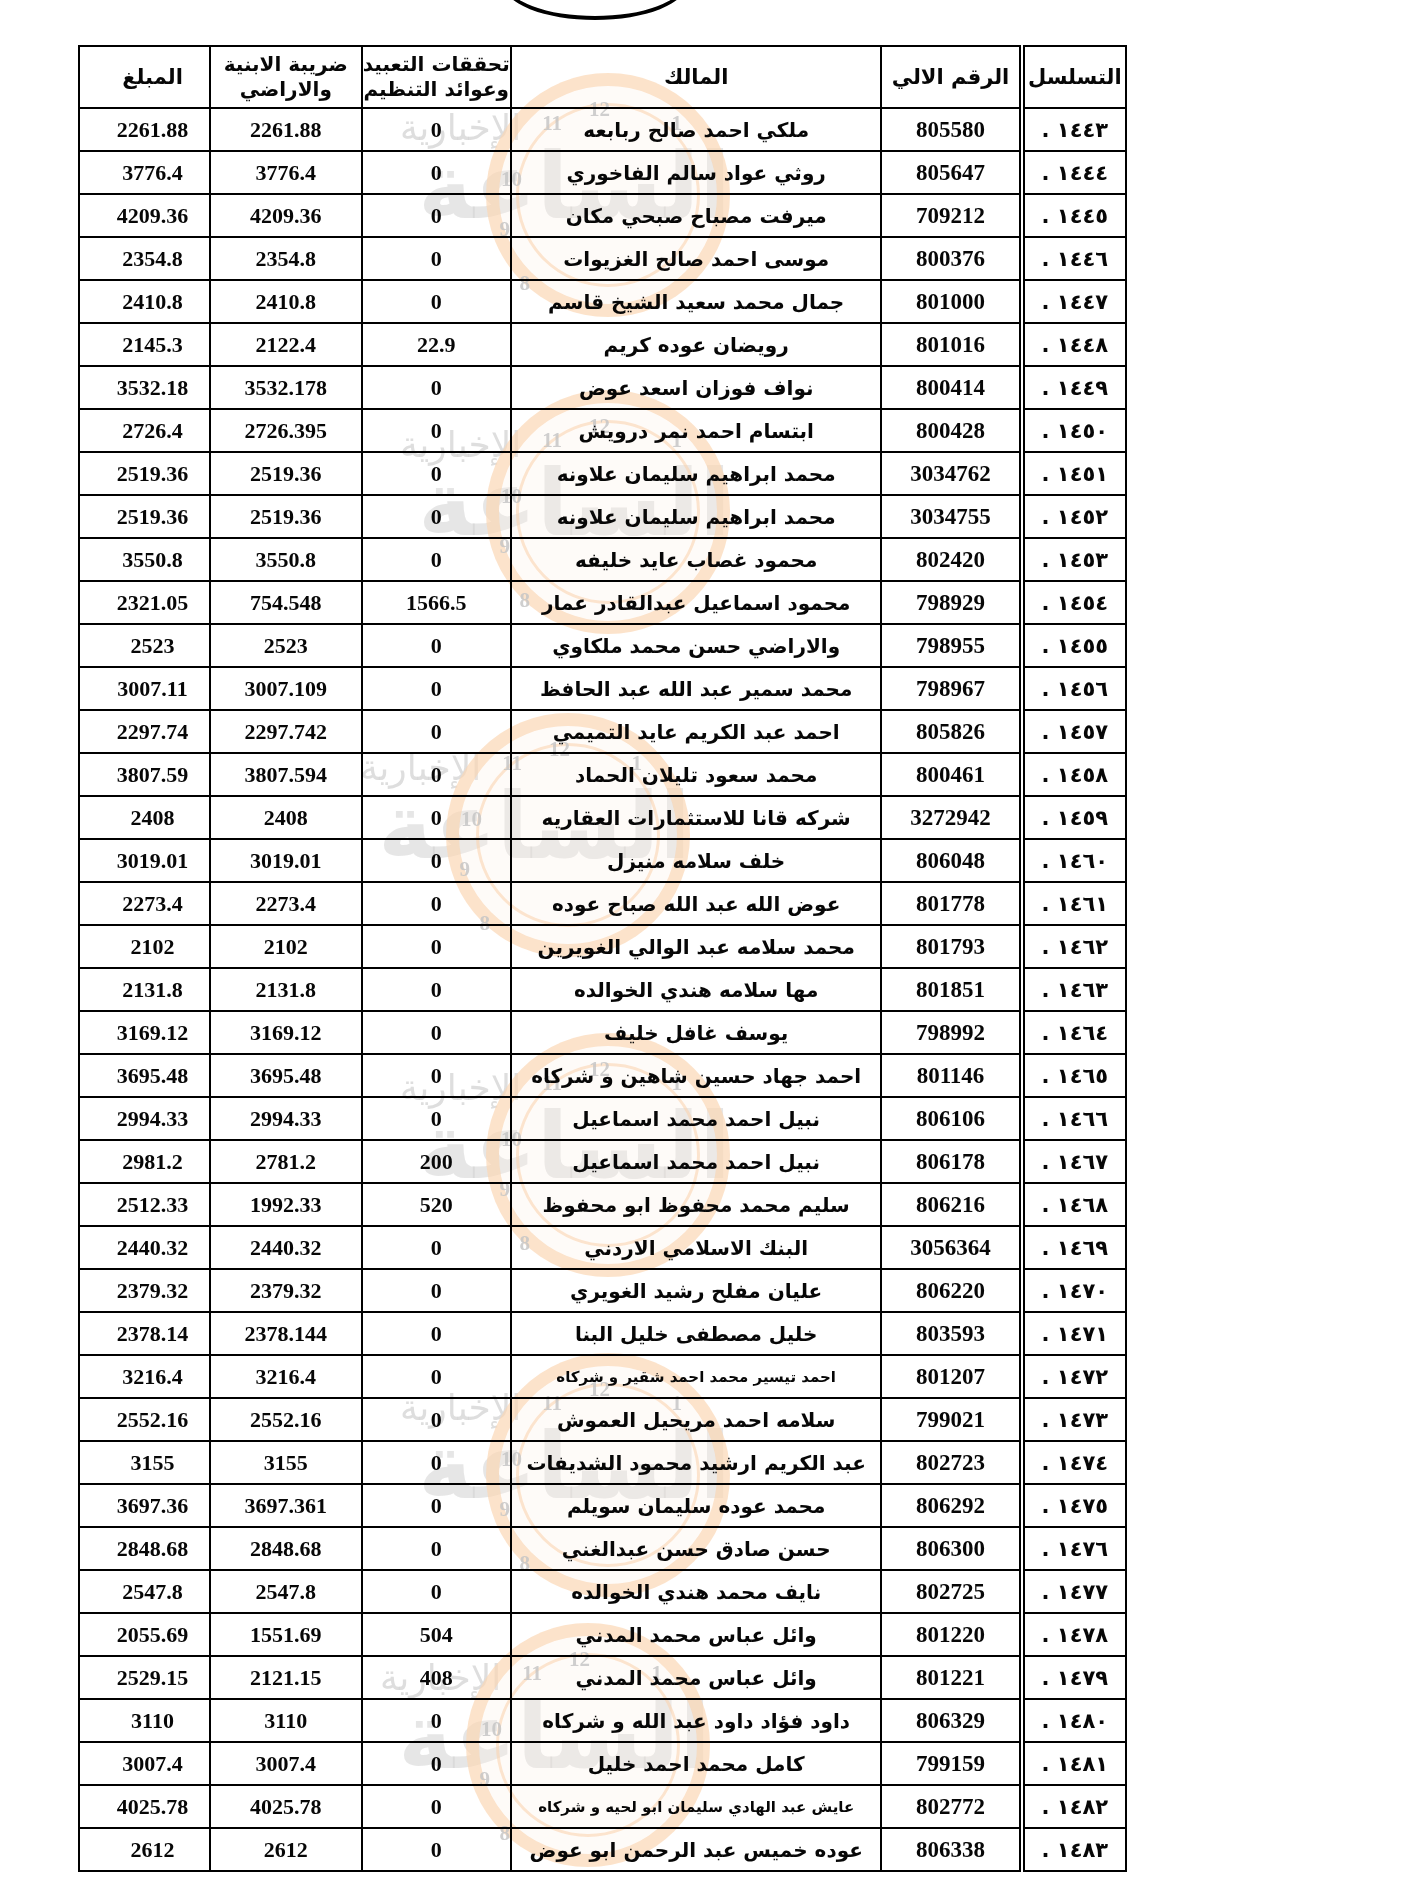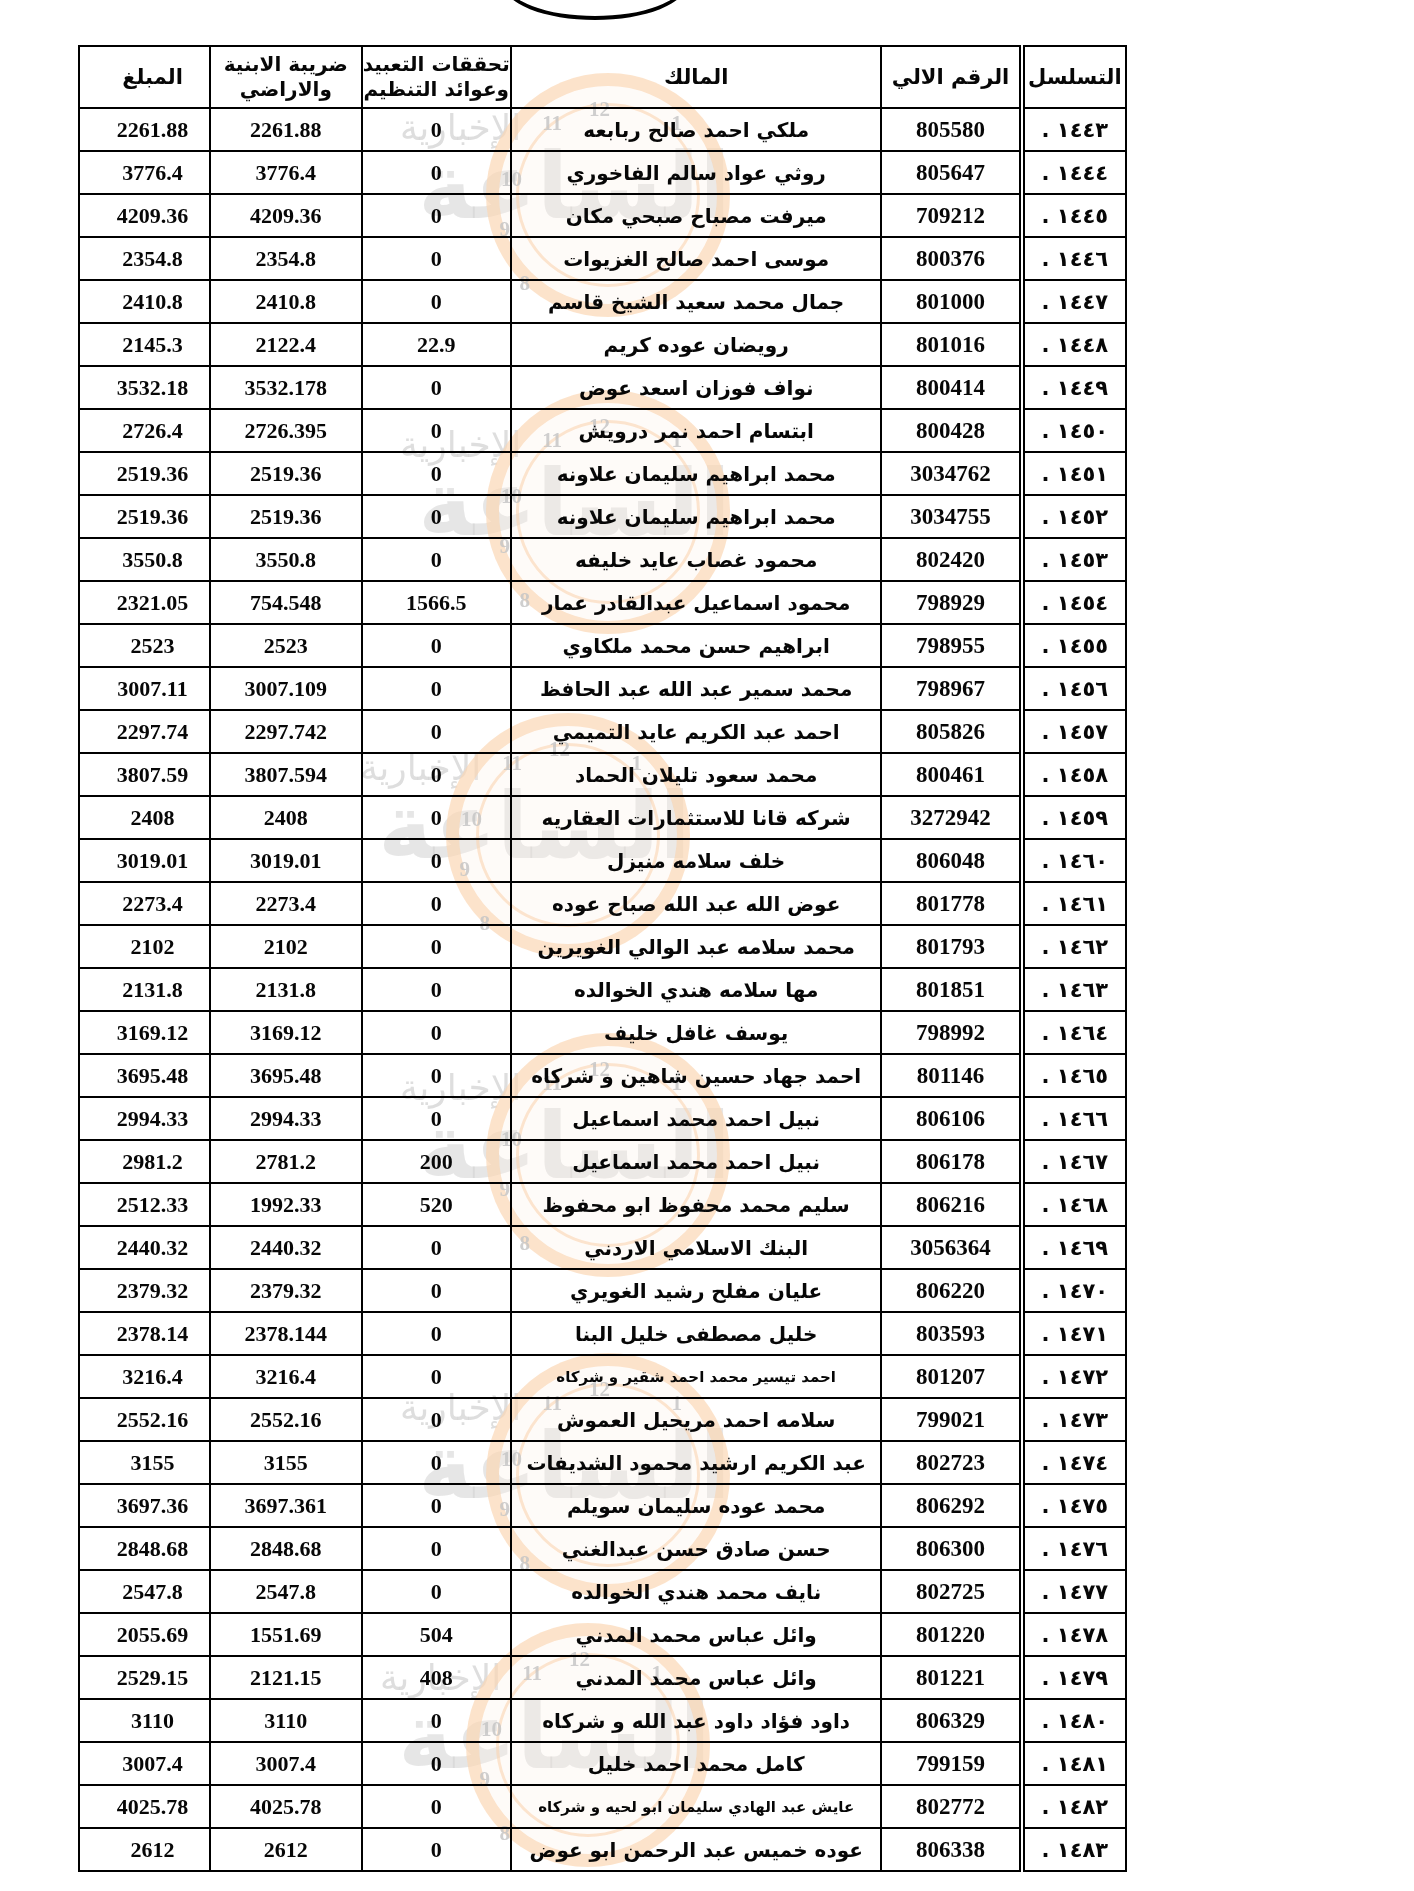--- a/index.html
+++ b/index.html
@@ -305,21 +305,21 @@
           <td class="col-serial">١٤٥٤ .</td>
           <td class="col-auto">798929</td>
           <td class="col-owner">محمود اسماعيل عبدالقادر عمار</td>
           <td class="col-paving">1566.5</td>
           <td class="col-tax">754.548</td>
           <td class="col-amount">2321.05</td>
         </tr>
         <tr>
           <td class="col-serial">١٤٥٥ .</td>
           <td class="col-auto">798955</td>
-          <td class="col-owner">ابراهيم حسن محمد ملكاوي</td>
+          <td class="col-owner">والاراضي حسن محمد ملكاوي</td>
           <td class="col-paving">0</td>
           <td class="col-tax">2523</td>
           <td class="col-amount">2523</td>
         </tr>
         <tr>
           <td class="col-serial">١٤٥٦ .</td>
           <td class="col-auto">798967</td>
           <td class="col-owner">محمد سمير عبد الله عبد الحافظ</td>
           <td class="col-paving">0</td>
           <td class="col-tax">3007.109</td>

